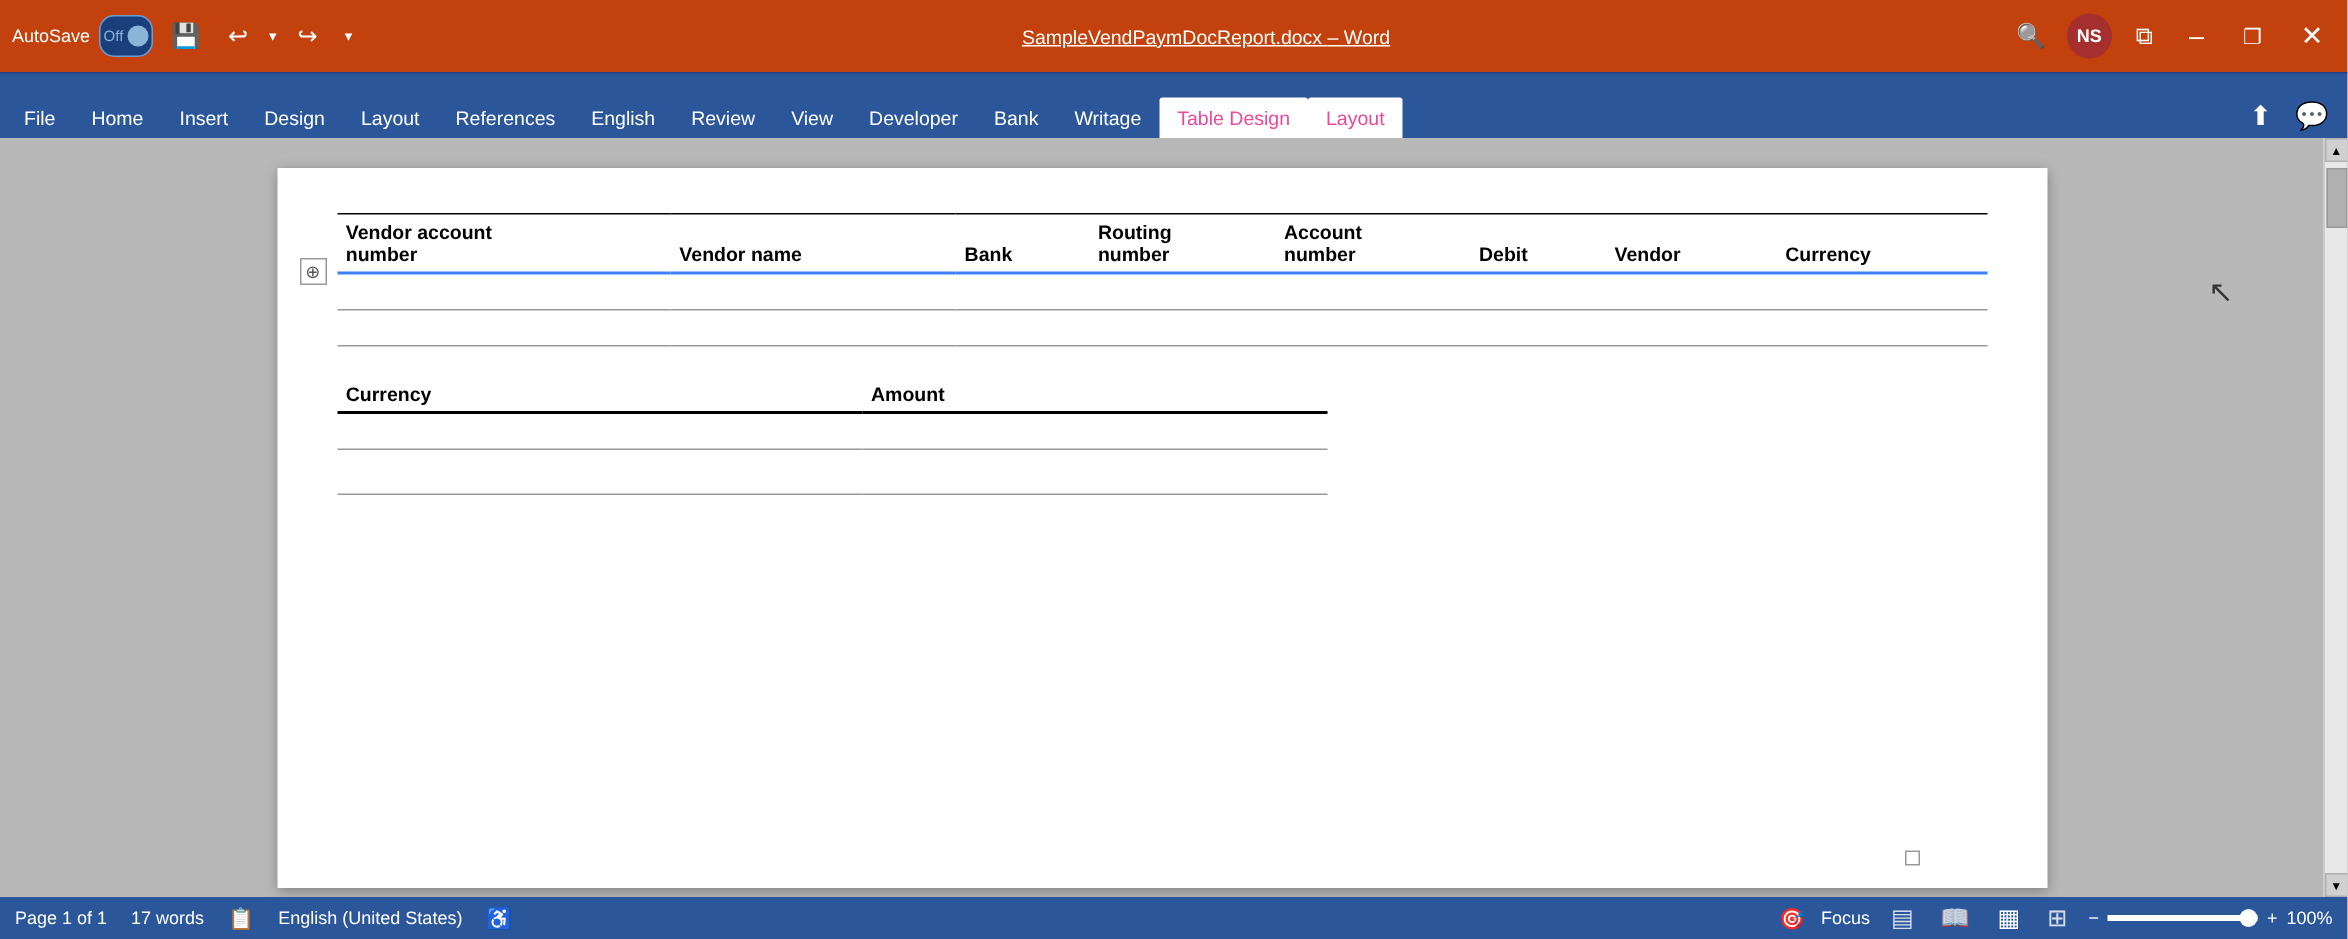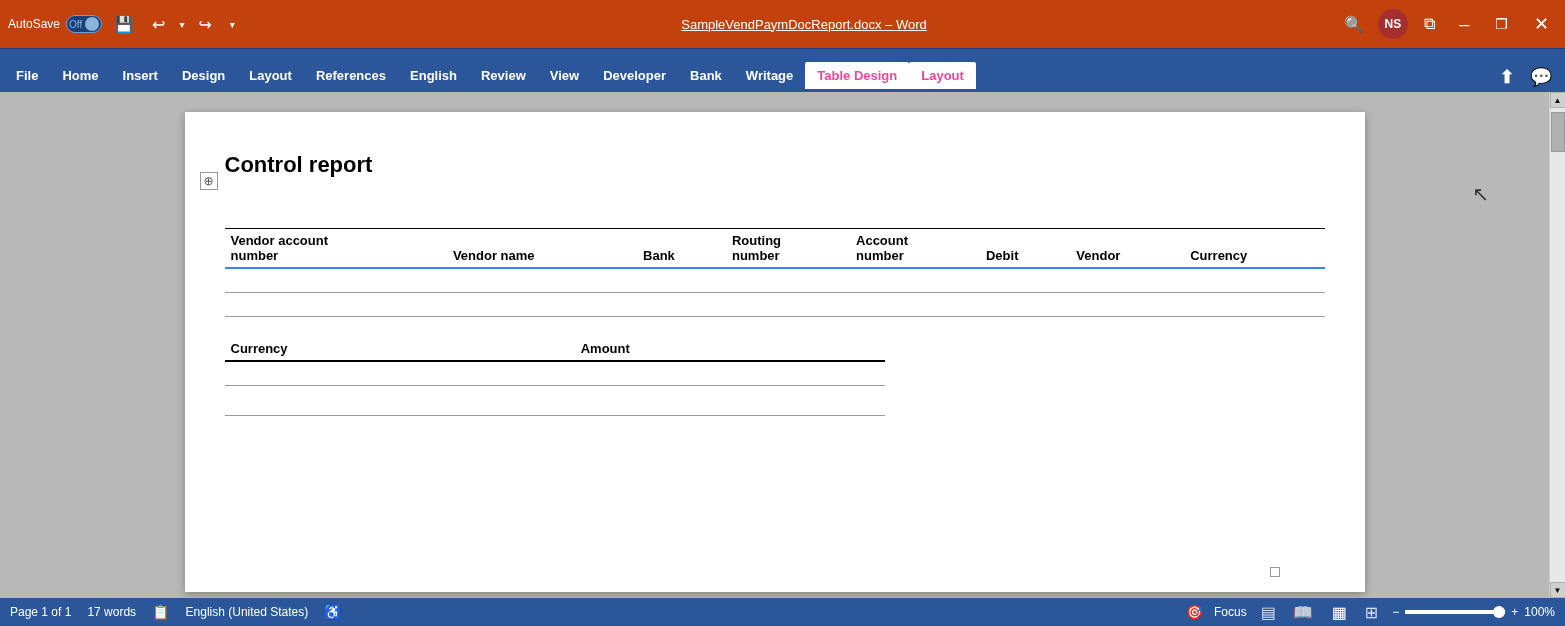--- a/index.html
+++ b/index.html
@@ -23,21 +23,21 @@
     }
     .autosave-label {
       font-size: 12px;
       color: white;
     }
     .toggle-off {
       background: #1a3f7a;
       border: 1px solid #6a9fd8;
       border-radius: 10px;
       width: 36px;
-      height: 18px;
+      height: 28px;
       display: flex;
       align-items: center;
       padding: 2px;
       cursor: pointer;
     }
     .toggle-knob {
       width: 14px;
       height: 14px;
       background: #8ab4d8;
       border-radius: 50%;
@@ -93,25 +93,24 @@
       display: flex;
       align-items: center;
       gap: 2px;
     }
 
     
     .menu-bar {
       background: #2b579a;
       height: 44px;
       display: flex;
-      align-items: flex-start;
-      padding: 13px 4px;
+      align-items: flex-end;
+      padding: 0 4px;
       flex-shrink: 0;
       border-top: 1px solid #1e4080;
-      font-weight: bold;
     }
     .menu-item {
       color: white;
       font-size: 13px;
       padding: 6px 12px;
       cursor: pointer;
       border-radius: 2px;
     }
     .menu-item.active { color: #ec4899; background: white; border-radius: 2px 2px 0 0; }
     .menu-spacer { flex: 1; }
@@ -373,21 +372,20 @@
   <span class="share-icon">⬆</span>
   <span class="comments-icon">💬</span>
 </div>
 
 <div class="doc-area">
   <div class="doc-scroll">
     <div class="page">
 
       <div class="move-handle">⊕</div>
 
-      <div class="report-title">Control report</div>
 
       <table class="report-table">
         <thead>
           <tr class="header-row">
             <th>Vendor account<br>number</th>
             <th>Vendor name</th>
             <th>Bank</th>
             <th>Routing<br>number</th>
             <th>Account<br>number</th>
             <th>Debit</th>

